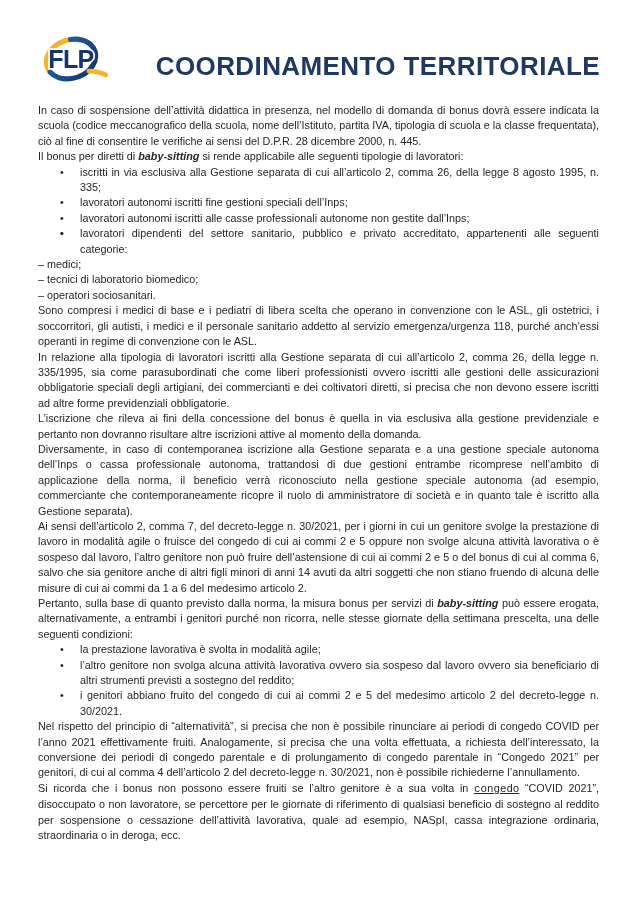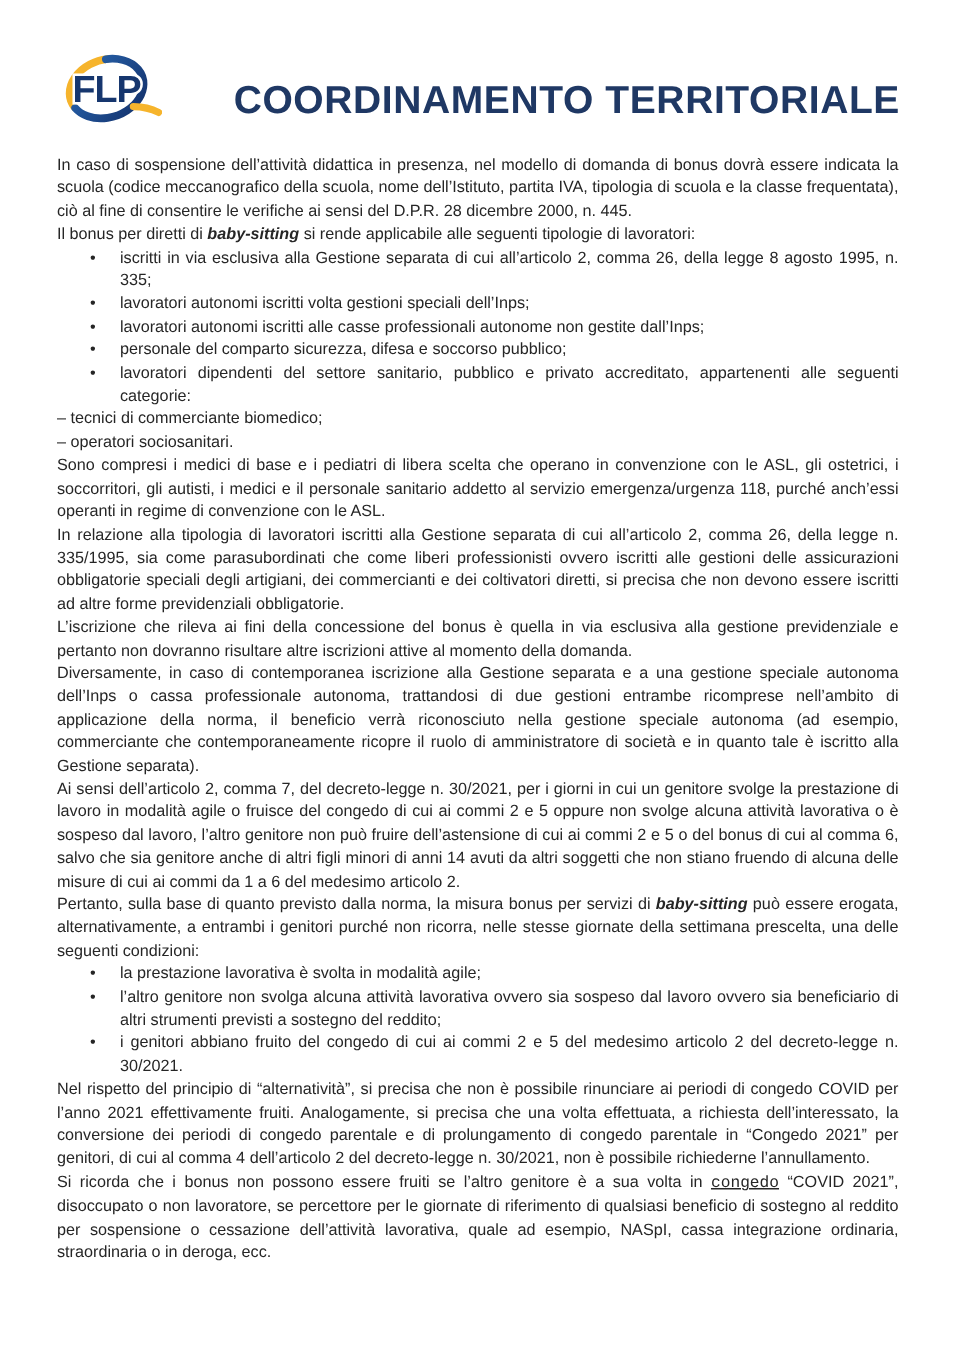--- a/index.html
+++ b/index.html
@@ -63,26 +63,27 @@
       <text x="50" y="58" text-anchor="middle" font-size="34" font-weight="bold" font-family="Liberation Sans, DejaVu Sans, sans-serif" fill="#16366e" stroke="#ffffff" stroke-width="4.5" paint-order="stroke" letter-spacing="-1">FLP</text>
     </svg>
     <div class="title">COORDINAMENTO TERRITORIALE</div>
   </div>
 
   <div class="doc">
       <p><span>In caso di sospensione dell’attività didattica in presenza, nel modello di domanda di bonus dovrà essere indicata la scuola (codice meccanografico della scuola, nome dell’Istituto, partita IVA, tipologia di scuola e la classe frequentata), ciò al fine di consentire le verifiche ai sensi del D.P.R. 28 dicembre 2000, n. 445.</span></p>
       <p><span>Il bonus per diretti di </span><span class="b i">baby-sitting</span><span> si rende applicabile alle seguenti tipologie di lavoratori:</span></p>
       <ul>
         <li><span class="dot">•</span><span>iscritti in via esclusiva alla Gestione separata di cui all’articolo 2, comma 26, della legge 8 agosto 1995, n. 335;</span></li>
-        <li><span class="dot">•</span><span>lavoratori autonomi iscritti volta gestioni speciali dell’Inps;</span></li>
+        <li><span class="dot">•</span><span>lavoratori autonomi iscritti fine gestioni speciali dell’Inps;</span></li>
         <li><span class="dot">•</span><span>lavoratori autonomi iscritti alle casse professionali autonome non gestite dall’Inps;</span></li>
-        <li><span class="dot">•</span><span>personale del comparto sicurezza, difesa e soccorso pubblico;</span></li>
+        <li><span class="dot">•</span></li>
         <li><span class="dot">•</span><span>lavoratori dipendenti del settore sanitario, pubblico e privato accreditato, appartenenti alle seguenti categorie:</span></li>
       </ul>
-      <p>– tecnici di commerciante biomedico;</p>
+      <p>– medici;</p>
+      <p>– tecnici di laboratorio biomedico;</p>
       <p>– operatori sociosanitari.</p>
       <p><span>Sono compresi i medici di base e i pediatri di libera scelta che operano in convenzione con le ASL, gli ostetrici, i soccorritori, gli autisti, i medici e il personale sanitario addetto al servizio emergenza/urgenza 118, purché anch’essi operanti in regime di convenzione con le ASL.</span></p>
       <p><span>In relazione alla tipologia di lavoratori iscritti alla Gestione separata di cui all’articolo 2, comma 26, della legge n. 335/1995, sia come parasubordinati che come liberi professionisti ovvero iscritti alle gestioni delle assicurazioni obbligatorie speciali degli artigiani, dei commercianti e dei coltivatori diretti, si precisa che non devono essere iscritti ad altre forme previdenziali obbligatorie.</span></p>
       <p><span>L’iscrizione che rileva ai fini della concessione del bonus è quella in via esclusiva alla gestione previdenziale e pertanto non dovranno risultare altre iscrizioni attive al momento della domanda.</span></p>
       <p><span>Diversamente, in caso di contemporanea iscrizione alla Gestione separata e a una gestione speciale autonoma dell’Inps o cassa professionale autonoma, trattandosi di due gestioni entrambe ricomprese nell’ambito di applicazione della norma, il beneficio verrà riconosciuto nella gestione speciale autonoma (ad esempio, commerciante che contemporaneamente ricopre il ruolo di amministratore di società e in quanto tale è iscritto alla Gestione separata).</span></p>
       <p><span>Ai sensi dell’articolo 2, comma 7, del decreto-legge n. 30/2021, per i giorni in cui un genitore svolge la prestazione di lavoro in modalità agile o fruisce del congedo di cui ai commi 2 e 5 oppure non svolge alcuna attività lavorativa o è sospeso dal lavoro, l’altro genitore non può fruire dell’astensione di cui ai commi 2 e 5 o del bonus di cui al comma 6, salvo che sia genitore anche di altri figli minori di anni 14 avuti da altri soggetti che non stiano fruendo di alcuna delle misure di cui ai commi da 1 a 6 del medesimo articolo 2.</span></p>
       <p><span>Pertanto, sulla base di quanto previsto dalla norma, la misura bonus per servizi di </span><span class="b i">baby-sitting</span><span> può essere erogata, alternativamente, a entrambi i genitori purché non ricorra, nelle stesse giornate della settimana prescelta, una delle seguenti condizioni:</span></p>
       <ul>
         <li><span class="dot">•</span><span>la prestazione lavorativa è svolta in modalità agile;</span></li>
         <li><span class="dot">•</span><span>l’altro genitore non svolga alcuna attività lavorativa ovvero sia sospeso dal lavoro ovvero sia beneficiario di altri strumenti previsti a sostegno del reddito;</span></li>

